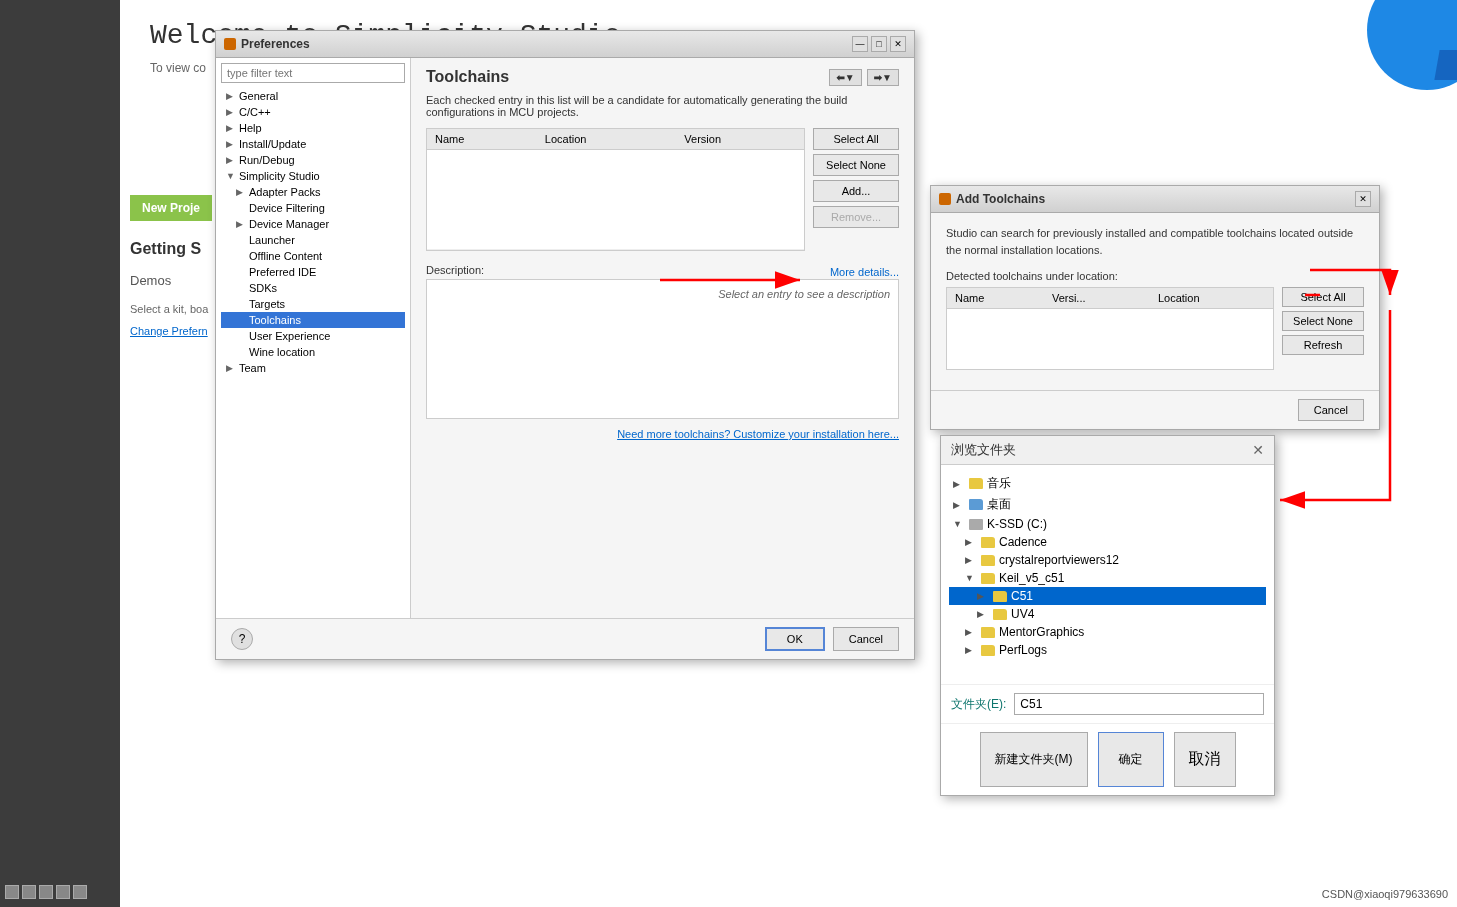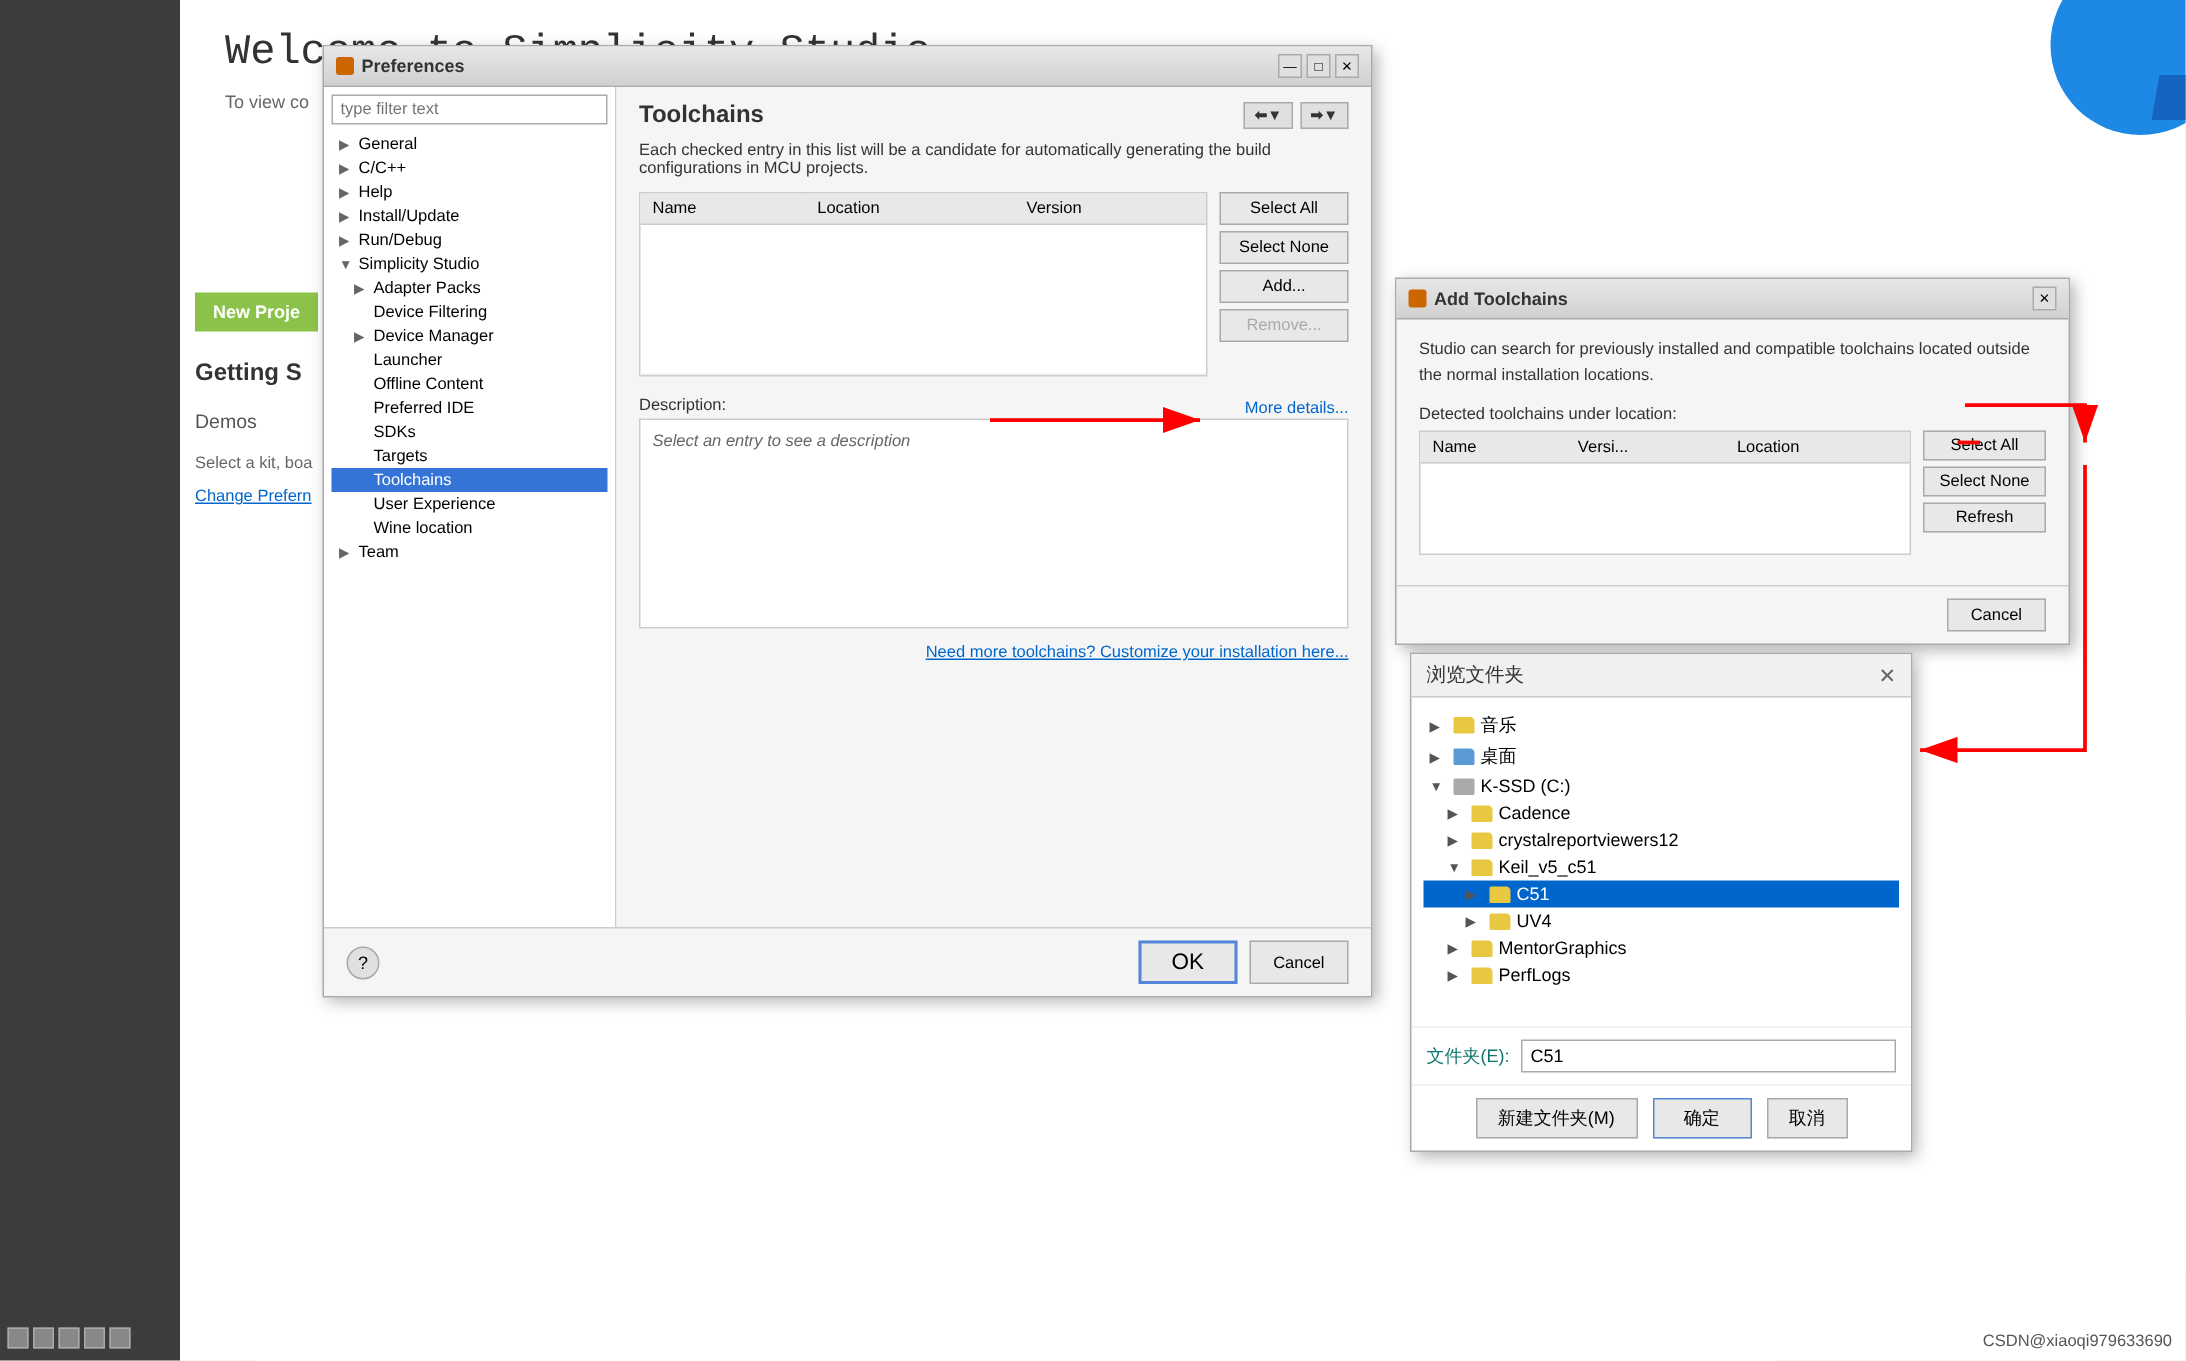--- a/index.html
+++ b/index.html
@@ -243,20 +243,21 @@
     }
 
     .desc-box {
       border: 1px solid #ccc;
       background: white;
       padding: 8px;
       min-height: 140px;
       font-size: 11px;
       color: #666;
       font-style: italic;
+      text-align: right;
     }
 
     
     .dialog-footer {
       padding: 8px 15px;
       border-top: 1px solid #ccc;
       background: #f5f5f5;
       display: flex;
       align-items: center;
       justify-content: space-between;
@@ -277,21 +278,21 @@
 
     .footer-buttons {
       display: flex;
       gap: 8px;
     }
 
     .footer-ok-btn {
       padding: 4px 20px;
       border: 2px solid #5585d6;
       background: #e8e8e8;
-      font-size: 15px;
+      font-size: 11px;
       cursor: pointer;
     }
 
     .footer-cancel-btn {
       padding: 4px 15px;
       border: 1px solid #aaa;
       background: #e8e8e8;
       font-size: 11px;
       cursor: pointer;
     }
@@ -497,24 +498,24 @@
 
     .browse-ok-btn {
       padding: 4px 20px;
       border: 1px solid #5585d6;
       background: #e8e8e8;
       font-size: 12px;
       cursor: pointer;
     }
 
     .browse-cancel-btn {
-      padding: 4px 14px;
-      border: 1px solid #aaa;
-      background: #e8e8e8;
-      font-size: 12px;
+      padding: 16px 14px;
+      border: 1px solid #aaa;
+      background: #e8e8e8;
+      font-size: 16px;
       cursor: pointer;
     }
 
     
     .watermark {
       position: absolute;
       bottom: 5px;
       right: 5px;
       font-size: 11px;
       color: #666;

